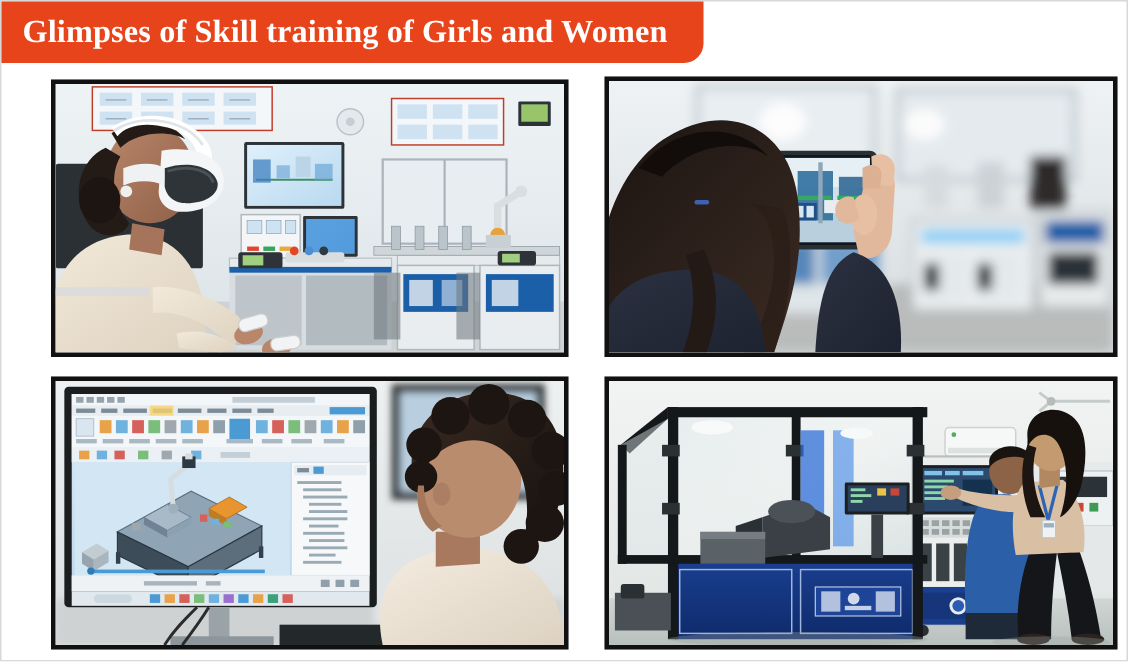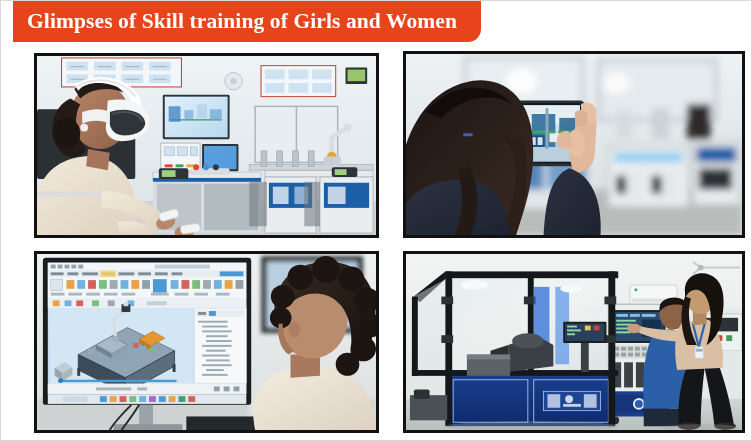--- a/index.html
+++ b/index.html
@@ -11,21 +11,21 @@
     position:relative;
   }
   #page{
     position:absolute;inset:0;
     background:#ffffff;
     border:1px solid #d8d8d8;
     box-sizing:border-box;
   }
   
   #banner{
-    position:absolute;left:12px;top:0;
+    position:absolute;left:0;top:0;
     width:468px;height:41px;
     background:#e8441c;
     border-bottom-right-radius:13px;
     display:flex;align-items:center;
     box-sizing:border-box;
     padding-left:14px;
   }
   #banner-title{
     color:#ffffff;
     font-family:"Liberation Serif", serif;

